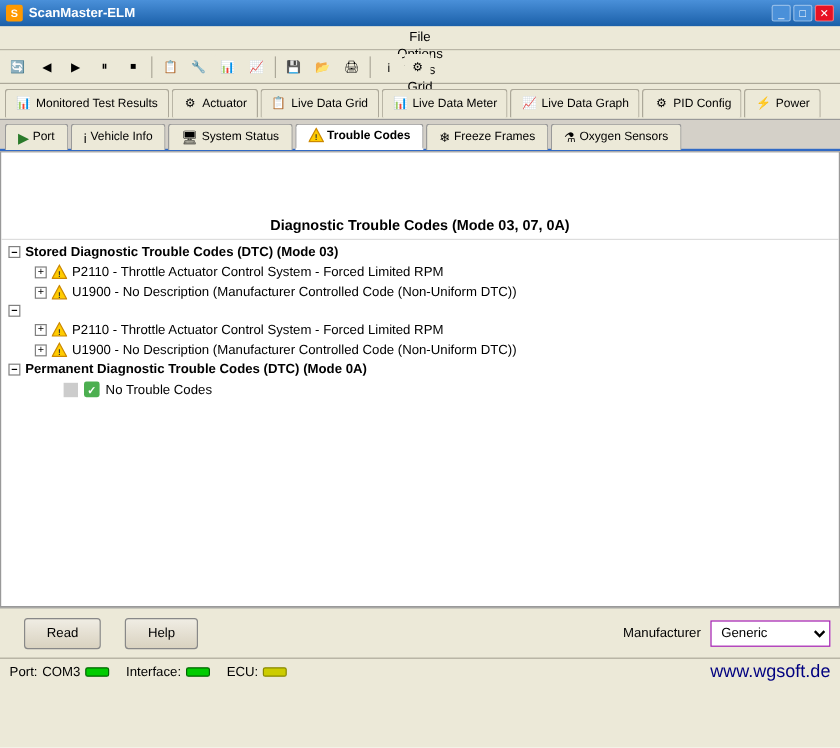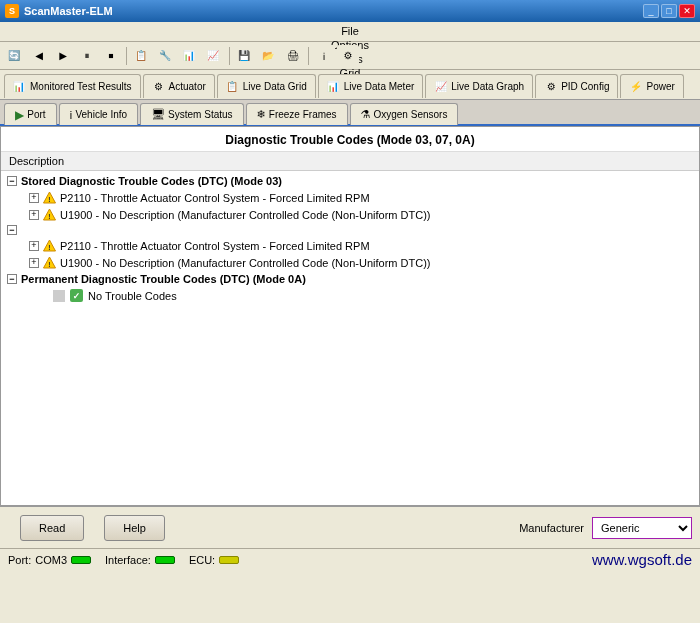--- a/index.html
+++ b/index.html
@@ -166,20 +166,21 @@
       overflow-y: auto;
       height: 380px;
     }
 
     .content-title {
       text-align: center;
       font-size: 12px;
       font-weight: bold;
       padding: 6px 0 4px;
       border-bottom: 1px solid #ddd;
+      margin-top: 48px;
     }
 
     .col-header {
       padding: 3px 8px;
       font-size: 11px;
       background: #f0f0f0;
       border-bottom: 1px solid #ccc;
     }
 
     
@@ -400,33 +401,41 @@
     <span>Port</span>
   </div>
   <div class="nav-tab">
     <span style="font-size:11px;">ℹ</span>
     <span>Vehicle Info</span>
   </div>
   <div class="nav-tab">
     <span style="font-size:11px;">🖥</span>
     <span>System Status</span>
   </div>
+  <div class="nav-tab active">
+    <span>
+      <svg width="13" height="13" viewBox="0 0 13 13">
+        <polygon points="6.5,1 12.5,12 0.5,12" fill="#ffcc00" stroke="#cc8800" stroke-width="1"></polygon>
+        <text x="6.5" y="11" text-anchor="middle" font-size="7" font-weight="bold" fill="#333">!</text>
+      </svg>
+    </span>
+    <span>Trouble Codes</span>
+  </div>
   <div class="nav-tab">
     <span style="font-size:11px;">❄</span>
     <span>Freeze Frames</span>
   </div>
   <div class="nav-tab">
     <span style="font-size:11px;">⚗</span>
     <span>Oxygen Sensors</span>
   </div>
 </div>
 
 <div class="main-content">
   <div class="content-title">Diagnostic Trouble Codes (Mode 03, 07, 0A)</div>
-  <div class="col-header">Description</div>
 
   <div class="tree-container">
 
     <div class="tree-group">
       <div class="tree-group-header">
         <span class="expand-icon">−</span>
         <span>Stored Diagnostic Trouble Codes (DTC) (Mode 03)</span>
       </div>
       <div>
         <div class="tree-item">

